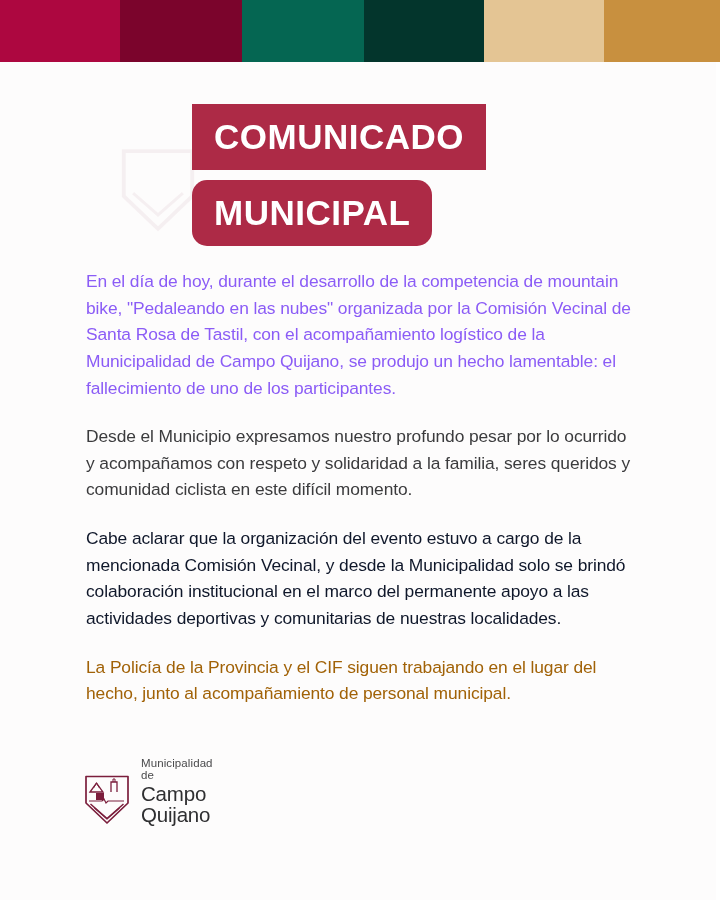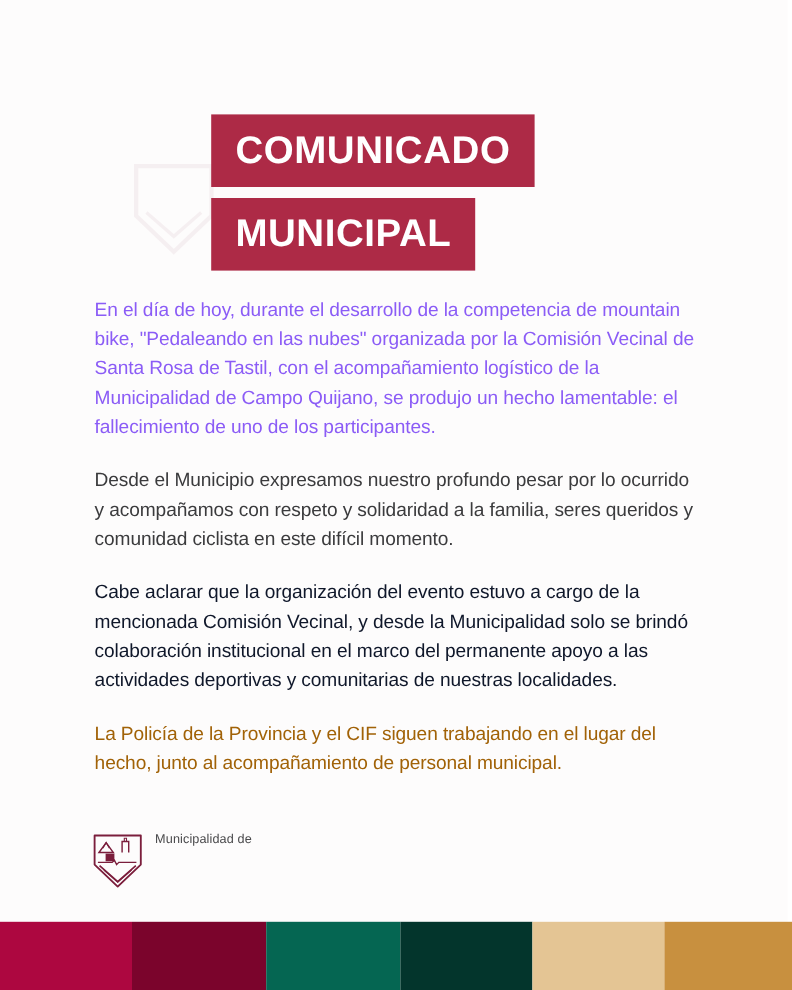--- a/index.html
+++ b/index.html
@@ -15,21 +15,21 @@
     position: relative;
     overflow: hidden;
   }
 
   .page {
     position: relative;
     width: 716px;
     height: 900px;
     background: #fdfcfc;
     display: flex;
-    flex-direction: column;
+    flex-direction: row;
   }
 
   
   .watermark {
     position: absolute;
     left: 118px;
     top: 148px;
     width: 80px;
     height: 84px;
     opacity: 0.05;
@@ -57,20 +57,21 @@
     font-weight: bold;
     font-size: 35px;
     letter-spacing: 0.5px;
     line-height: 1;
     padding: 15px 22px 16px 22px;
     width: max-content;
   }
 
   .banner.second {
     margin-top: 10px;
+    border-radius: 15px;
   }
 
   
   .body-text {
     position: absolute;
     left: 86px;
     top: 268px;
     width: 552px;
   }
 
@@ -84,21 +85,21 @@
   }
 
   .body-text p:last-child { margin-bottom: 0; }
 
   
   .logo-lockup {
     position: absolute;
     left: 84px;
     top: 758px;
     display: flex;
-    align-items: flex-start;
+    align-items: flex-end;
     gap: 11px;
   }
 
   .logo-mark {
     width: 46px;
     height: 50px;
     flex: 0 0 auto;
   }
 
   .logo-words {
@@ -178,20 +179,21 @@
         <path d="M54 34 V14 H66 V34" fill="none" stroke="#7B1E3C" stroke-width="2.6"></path>
         <path d="M58 14 V8 H62 V14" fill="none" stroke="#7B1E3C" stroke-width="2"></path>
 
         <rect x="24" y="36" width="16" height="14" fill="#7B1E3C"></rect>
 
         <path d="M10 52 H36 L40 48 L44 56 L48 52 H80" fill="none" stroke="#7B1E3C" stroke-width="2.4"></path>
       </svg>
 
       <div class="logo-words">
         <span class="logo-line-1">Municipalidad de</span>
+        <span class="logo-line-2">Campo Quijano</span>
       </div>
     </div>
 
   </div>
 
   <div class="color-bands">
     <div class="band band-1" style="background: rgb(173, 7, 64);"></div>
     <div class="band band-2" style="background: rgb(123, 4, 44);"></div>
     <div class="band band-3" style="background: rgb(5, 102, 82);"></div>
     <div class="band band-4" style="background: rgb(3, 53, 44);"></div>

